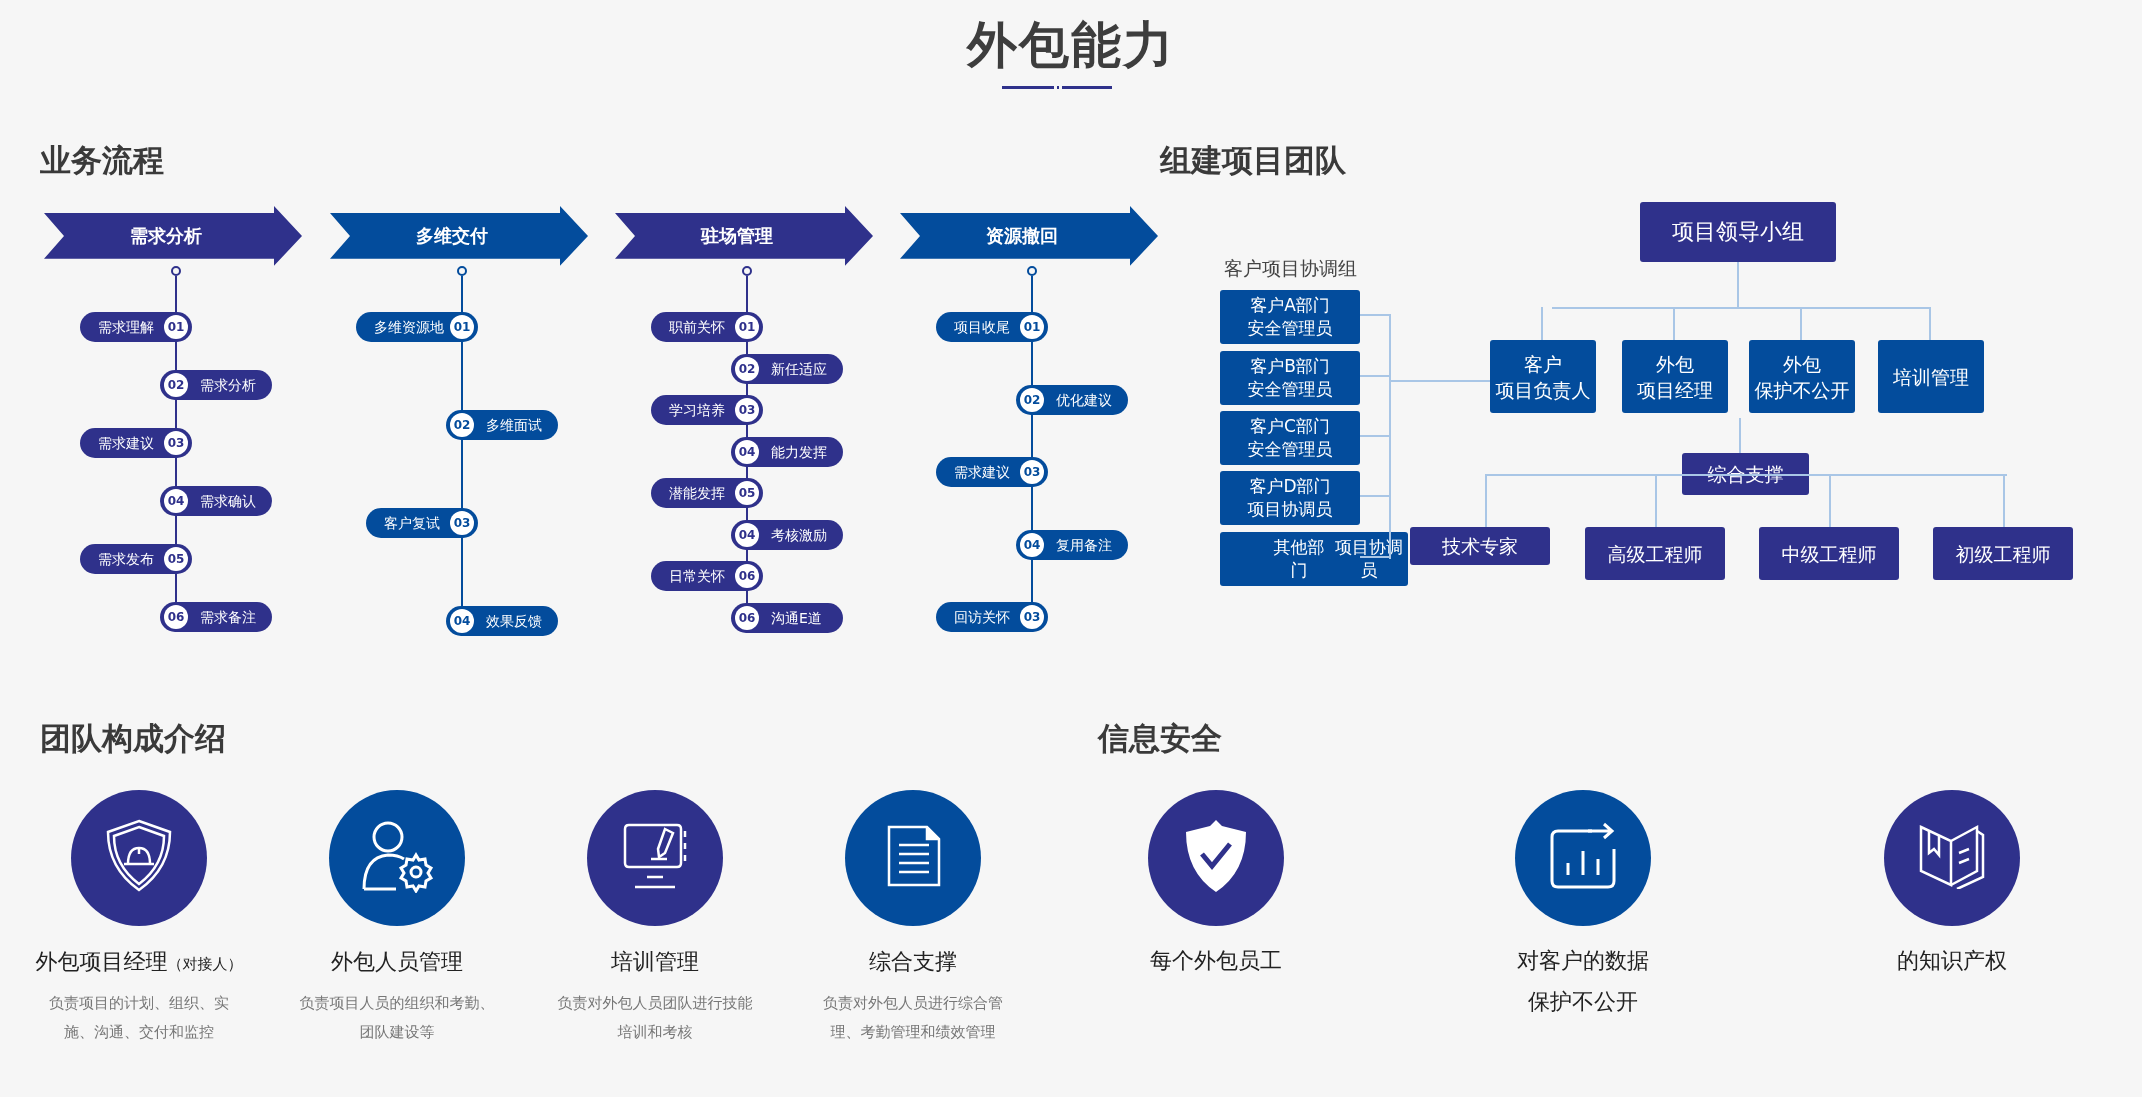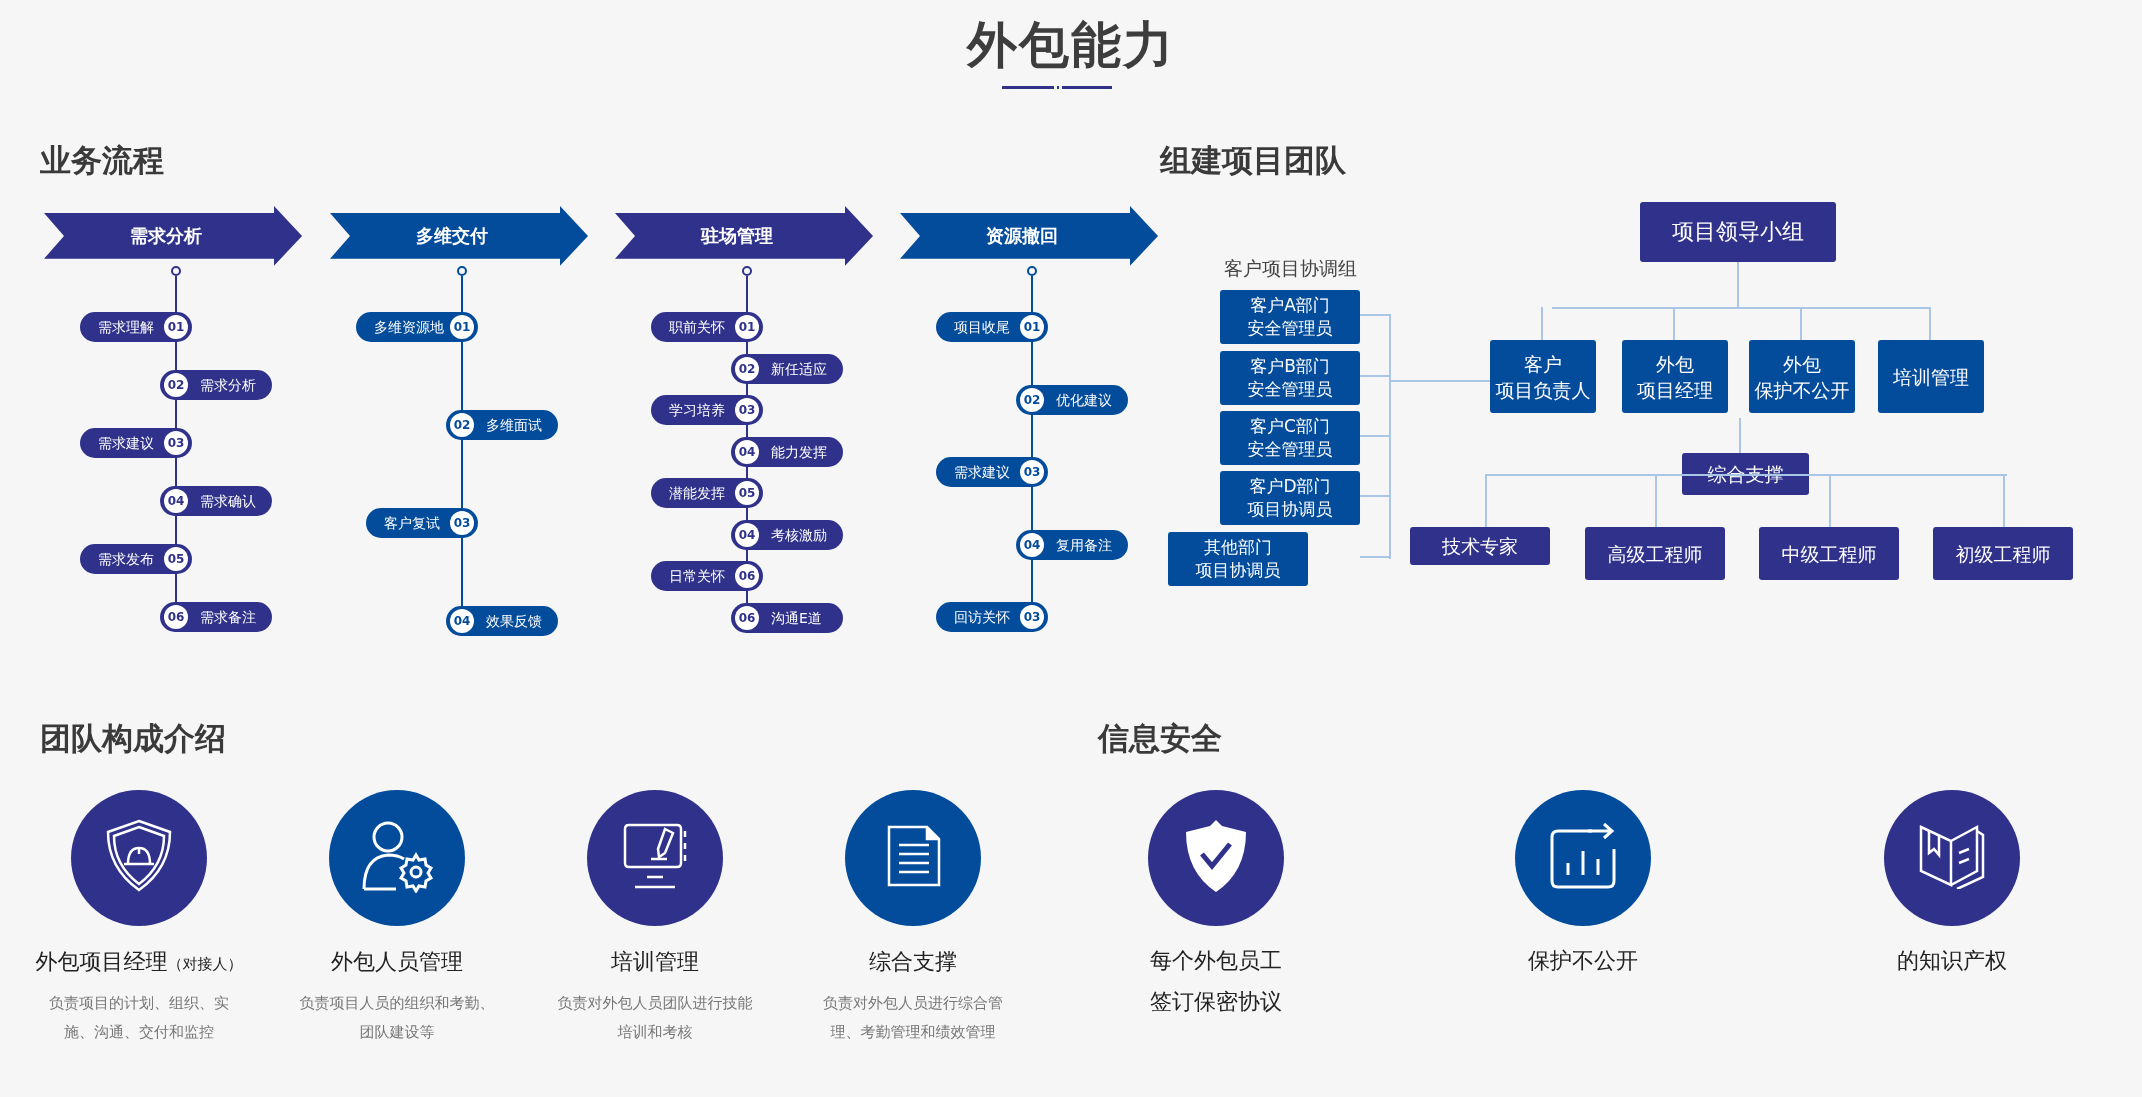--- a/index.html
+++ b/index.html
@@ -183,21 +183,21 @@
     <div class="abs obox sm" style="left: 1220px; top: 411px; width: 140px; height: 54px; background: rgb(3, 76, 156); flex-direction: column;">
       <span>客户C部门</span>
       <span>安全管理员</span>
     </div>
     <div class="abs conn" style="left: 1360px; top: 435px; width: 30px; height: 2px;"></div>
     <div class="abs obox sm" style="left: 1220px; top: 471px; width: 140px; height: 54px; background: rgb(3, 76, 156); flex-direction: column;">
       <span>客户D部门</span>
       <span>项目协调员</span>
     </div>
     <div class="abs conn" style="left: 1360px; top: 495px; width: 30px; height: 2px;"></div>
-    <div class="abs obox sm" style="left: 1168px; top: 532px; width: 140px; height: 54px; background: rgb(3, 76, 156); flex-direction: column;">
+    <div class="abs obox sm" style="left: 1220px; top: 532px; width: 140px; height: 54px; background: rgb(3, 76, 156); flex-direction: row; padding-left: 48px;">
       <span>其他部门</span>
       <span>项目协调员</span>
     </div>
     <div class="abs conn" style="left: 1360px; top: 556px; width: 30px; height: 2px;"></div>
     <div class="abs conn" style="left: 1389px; top: 314px; width: 2px; height: 245px;"></div>
     <div class="abs conn" style="left: 1389px; top: 380px; width: 102px; height: 2px;"></div>
     <div class="abs obox" style="left: 1640px; top: 202px; width: 196px; height: 60px; background: rgb(47, 49, 139); font-size: 22px;">
       <span>项目领导小组</span>
     </div>
     <div class="abs conn" style="left: 1737px; top: 262px; width: 2px; height: 46px;"></div>
@@ -314,32 +314,32 @@
 <div id="security">
     <div class="abs" style="left: 1066px; top: 790px; width: 300px; height: 260px;">
       <div class="abs circle" style="left: 82px; top: 0px; background: rgb(47, 49, 139);">
         <span><svg width="64" height="76" viewBox="0 0 64 76">
             <path d="M32 2 L38 8 L62 14 Q62 54 32 74 Q2 54 2 14 L26 8 Z" fill="#fff"></path>
             <path d="M18 36 L28 48 L46 26" fill="none" stroke="#2f318b" stroke-width="5"></path>
           </svg></span>
       </div>
       <div class="abs sec-text" style="left: 0px; width: 300px; top: 150px;">
         <div>每个外包员工</div>
-        <div>签订保密协议</div>
       </div>
     </div>
     <div class="abs" style="left: 1433px; top: 790px; width: 300px; height: 260px;">
       <div class="abs circle" style="left: 82px; top: 0px; background: rgb(3, 76, 156);">
         <span><svg width="70" height="70" viewBox="0 0 70 70" fill="none" stroke="#fff" stroke-width="3">
             <path d="M44 10 H10 Q4 10 4 16 V60 Q4 66 10 66 H60 Q66 66 66 60 V28"></path>
             <path d="M40 10 H64 M56 3 L64 10 L56 17"></path>
             <path d="M20 54 V42 M35 54 V30 M50 54 V38"></path>
           </svg></span>
       </div>
       <div class="abs sec-text" style="left: 0px; width: 300px; top: 150px;">
+        <div>对客户的数据</div>
         <div>保护不公开</div>
       </div>
     </div>
     <div class="abs" style="left: 1802px; top: 790px; width: 300px; height: 260px;">
       <div class="abs circle" style="left: 82px; top: 0px; background: rgb(47, 49, 139);">
         <span><svg width="70" height="66" viewBox="0 0 70 66" fill="none" stroke="#fff" stroke-width="2.5">
             <path d="M4 4 L34 18 L34 62 L4 48 Z"></path>
             <path d="M34 18 L60 4 V48 L34 62"></path>
             <path d="M60 8 L66 12 V54 L40 66"></path>
             <path d="M12 8 V30 L17 26 L22 32 V12"></path>

